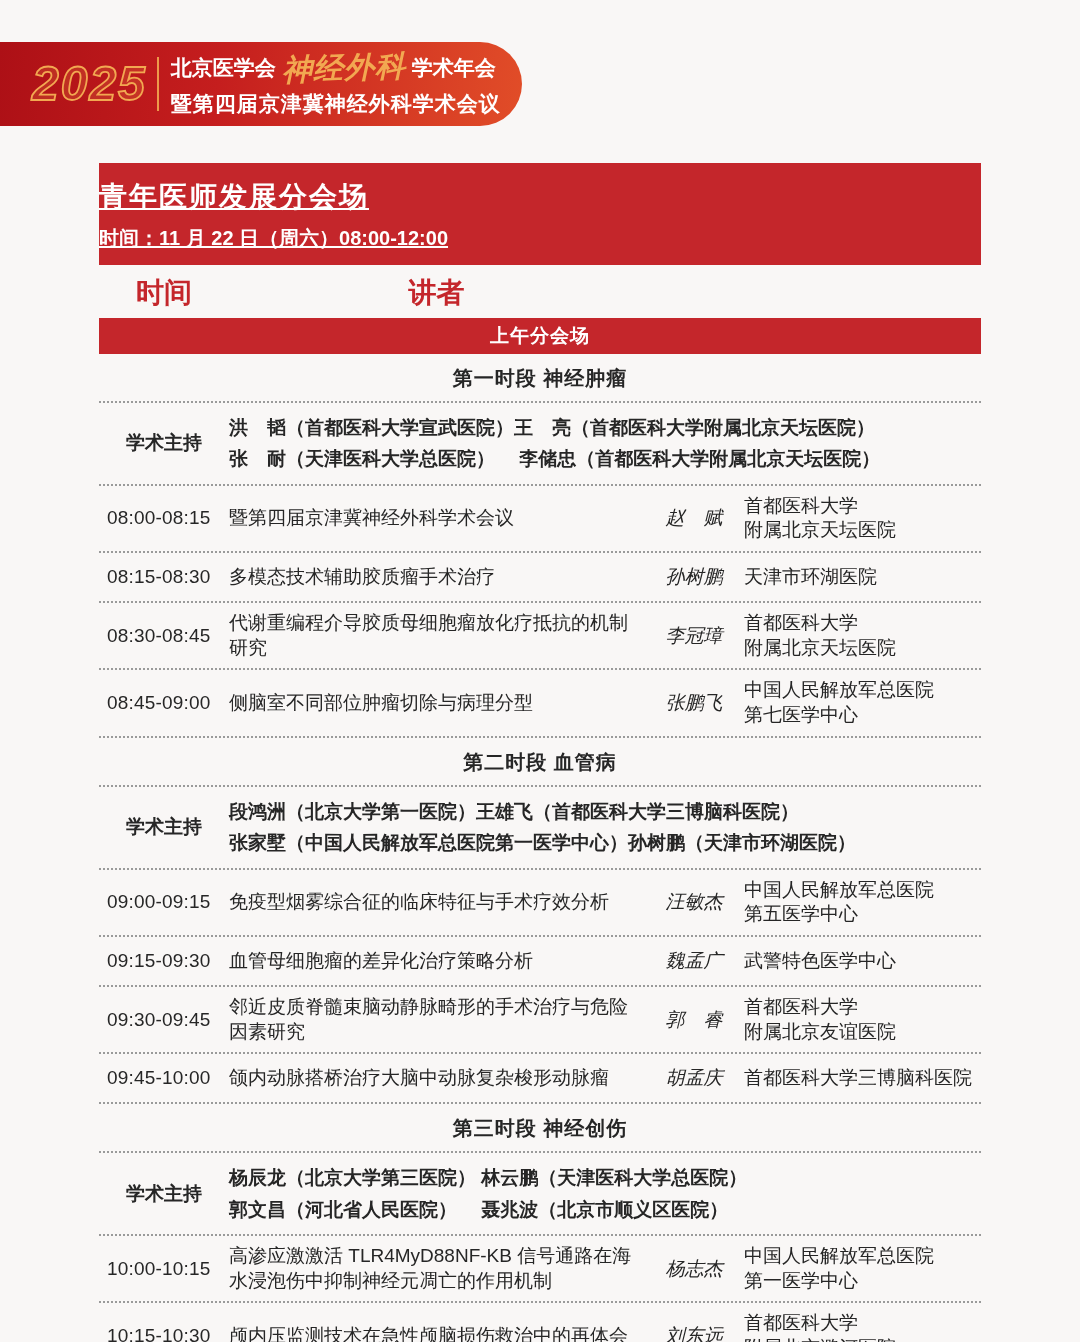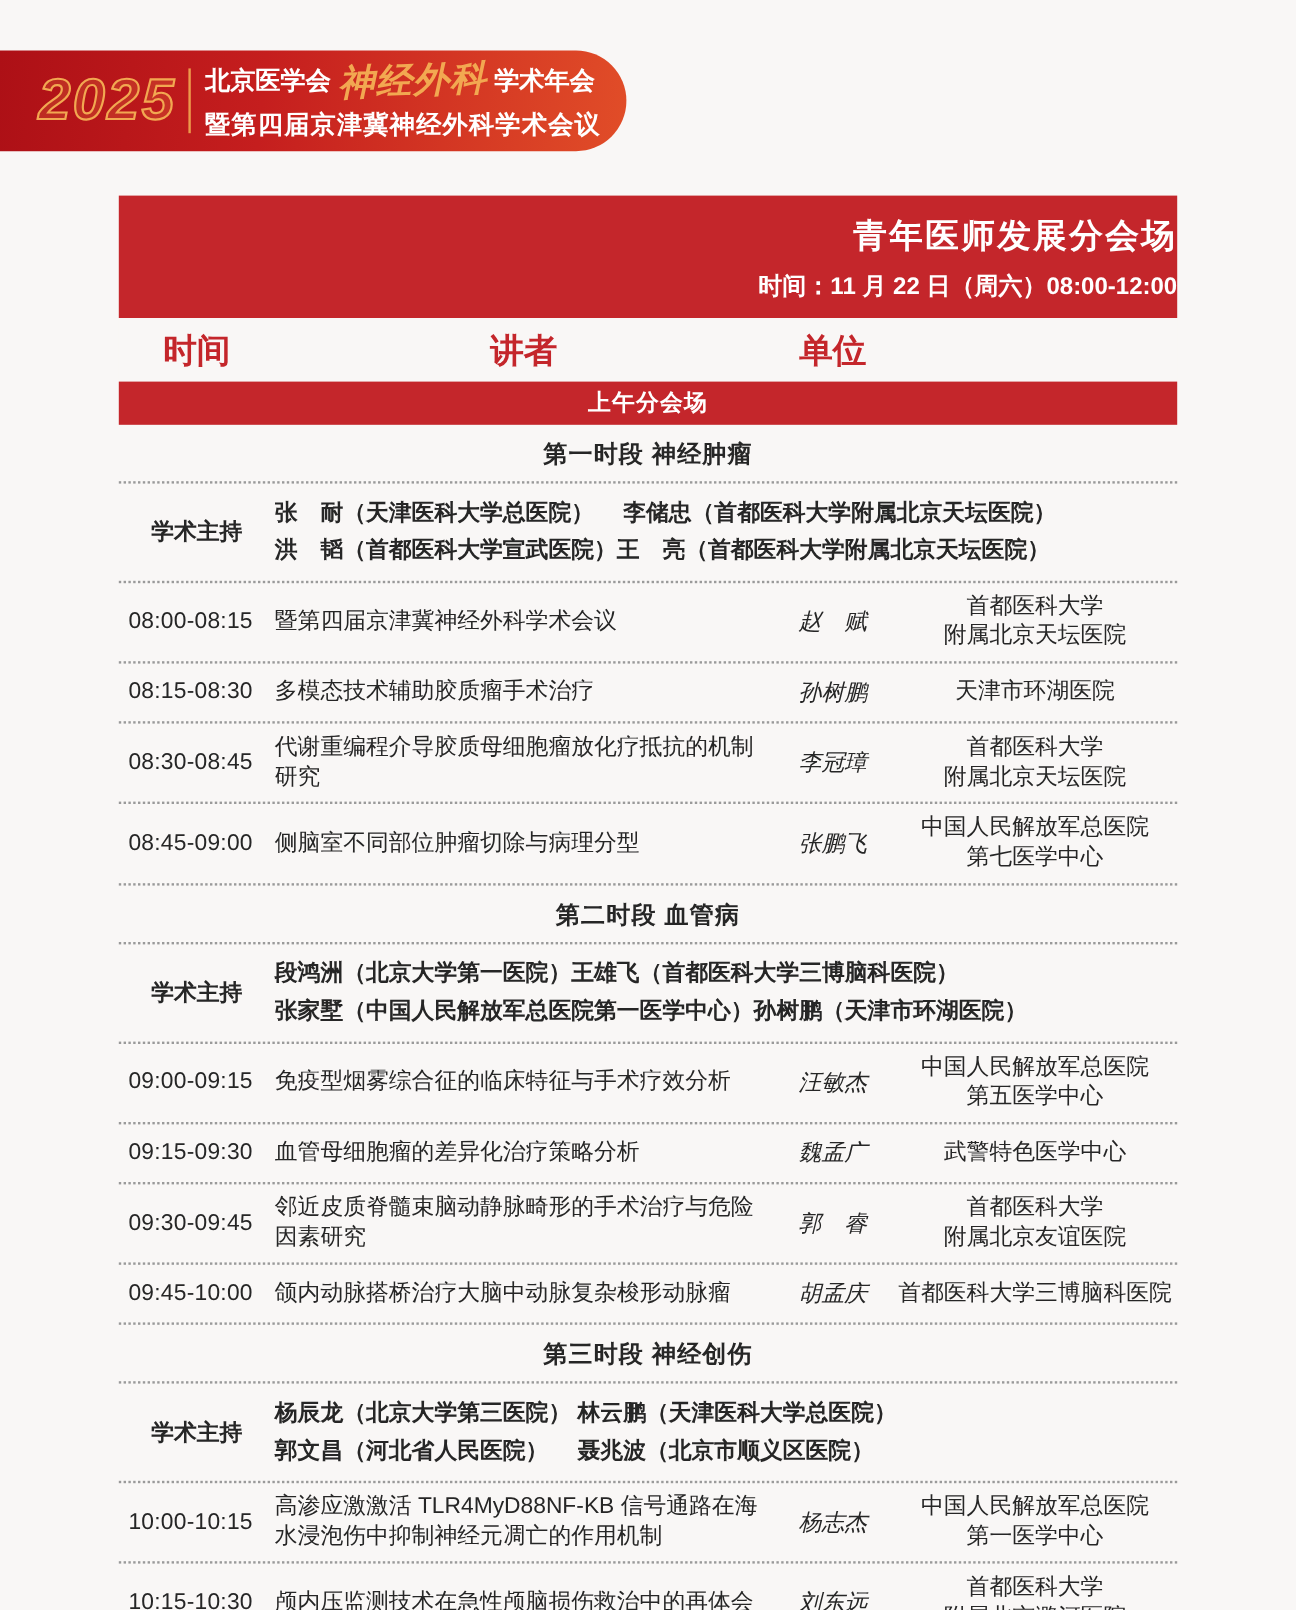--- a/index.html
+++ b/index.html
@@ -81,22 +81,23 @@
   }
 
   
   .schedule {
     width: 882px;
     margin: 37px auto 0;
   }
   .title-banner {
     background: var(--primary-red);
     color: #ffffff;
-    text-align: right;
+    text-align: left;
     padding: 15px 0 13px;
+    text-decoration: underline;
   }
   .session-title {
     font-size: 28px;
     font-weight: bold;
     letter-spacing: 2px;
   }
   .session-subtitle {
     font-size: 20px;
     font-weight: bold;
     margin-top: 9px;
@@ -159,21 +160,21 @@
     grid-template-columns: 130px 415px 100px 1fr;
     align-items: center;
     border-bottom: 2px dotted var(--dot-gray);
     padding: 8px 0;
     min-height: 50px;
   }
   .cell { font-size: 19px; color: var(--text-dark); }
   .cell.time { padding-left: 8px; letter-spacing: 0.2px; }
   .cell.title { line-height: 1.3; padding-right: 8px; }
   .cell.speaker { text-align: center; font-style: italic; }
-  .cell.org { text-align: center; line-height: 1.3; white-space: pre-line; }
+  .cell.org { text-align: left; line-height: 1.3; white-space: pre-line; }
 </style>
 </head>
 <body>
 
 <div class="page">
 
   <header class="brand-banner">
     <div class="brand-year">2025</div>
     <div class="brand-divider"></div>
     <div class="brand-text">
@@ -189,33 +190,32 @@
   <main class="schedule">
 
     <div class="title-banner">
       <div class="session-title">青年医师发展分会场</div>
       <div class="session-subtitle">时间：11 月 22 日（周六）08:00-12:00</div>
     </div>
 
     <div class="col-headers">
       <div class="col-h">时间</div>
       <div class="col-h">讲者</div>
-      <div class="col-h">单位</div>
     </div>
 
     <div class="session-bar">上午分会场</div>
 
     <div id="sections">
   <section class="session-section">
     <h2 class="section-heading">第一时段 神经肿瘤</h2>
     <div class="chairs-row">
       <div class="chair-label">学术主持</div>
       <div class="chair-names">
+              <div class="chair-line">洪　韬（首都医科大学宣武医院）王　亮（首都医科大学附属北京天坛医院）</div>
               <div class="chair-line">张　耐（天津医科大学总医院）　 李储忠（首都医科大学附属北京天坛医院）</div>
-              <div class="chair-line">洪　韬（首都医科大学宣武医院）王　亮（首都医科大学附属北京天坛医院）</div>
             </div>
     </div>
     <div class="rows">
   <div class="talk-row">
     <div class="cell time">08:00-08:15</div>
     <div class="cell title">暨第四届京津冀神经外科学术会议</div>
     <div class="cell speaker">赵　赋</div>
     <div class="cell org">首都医科大学
 附属北京天坛医院</div>
   </div>

